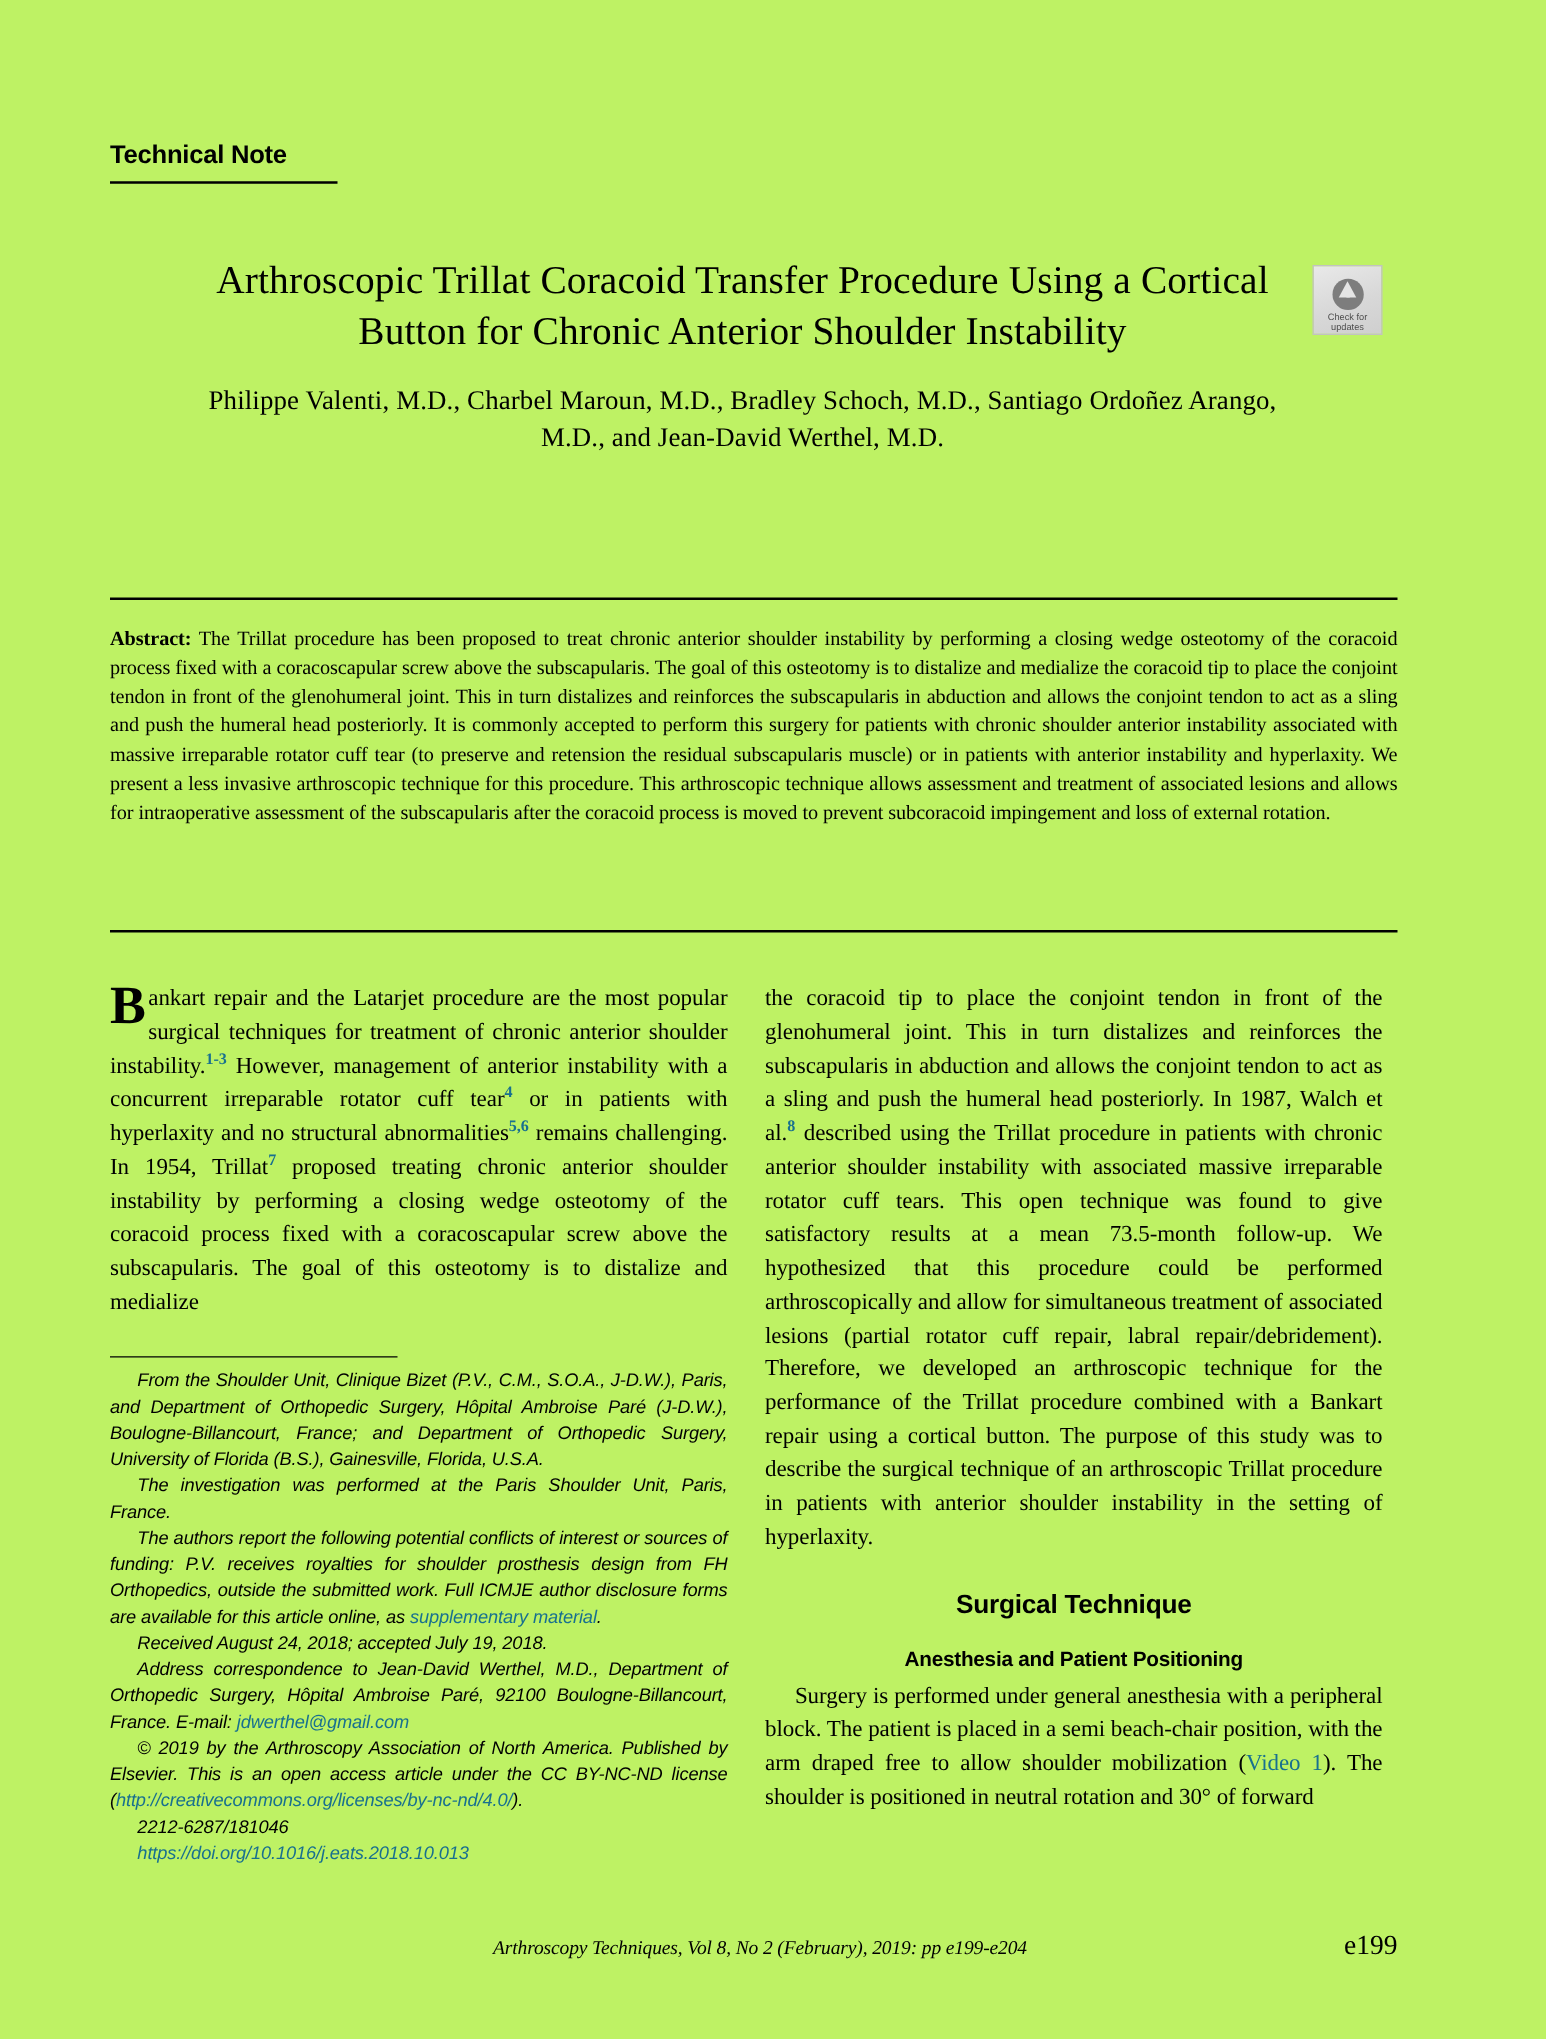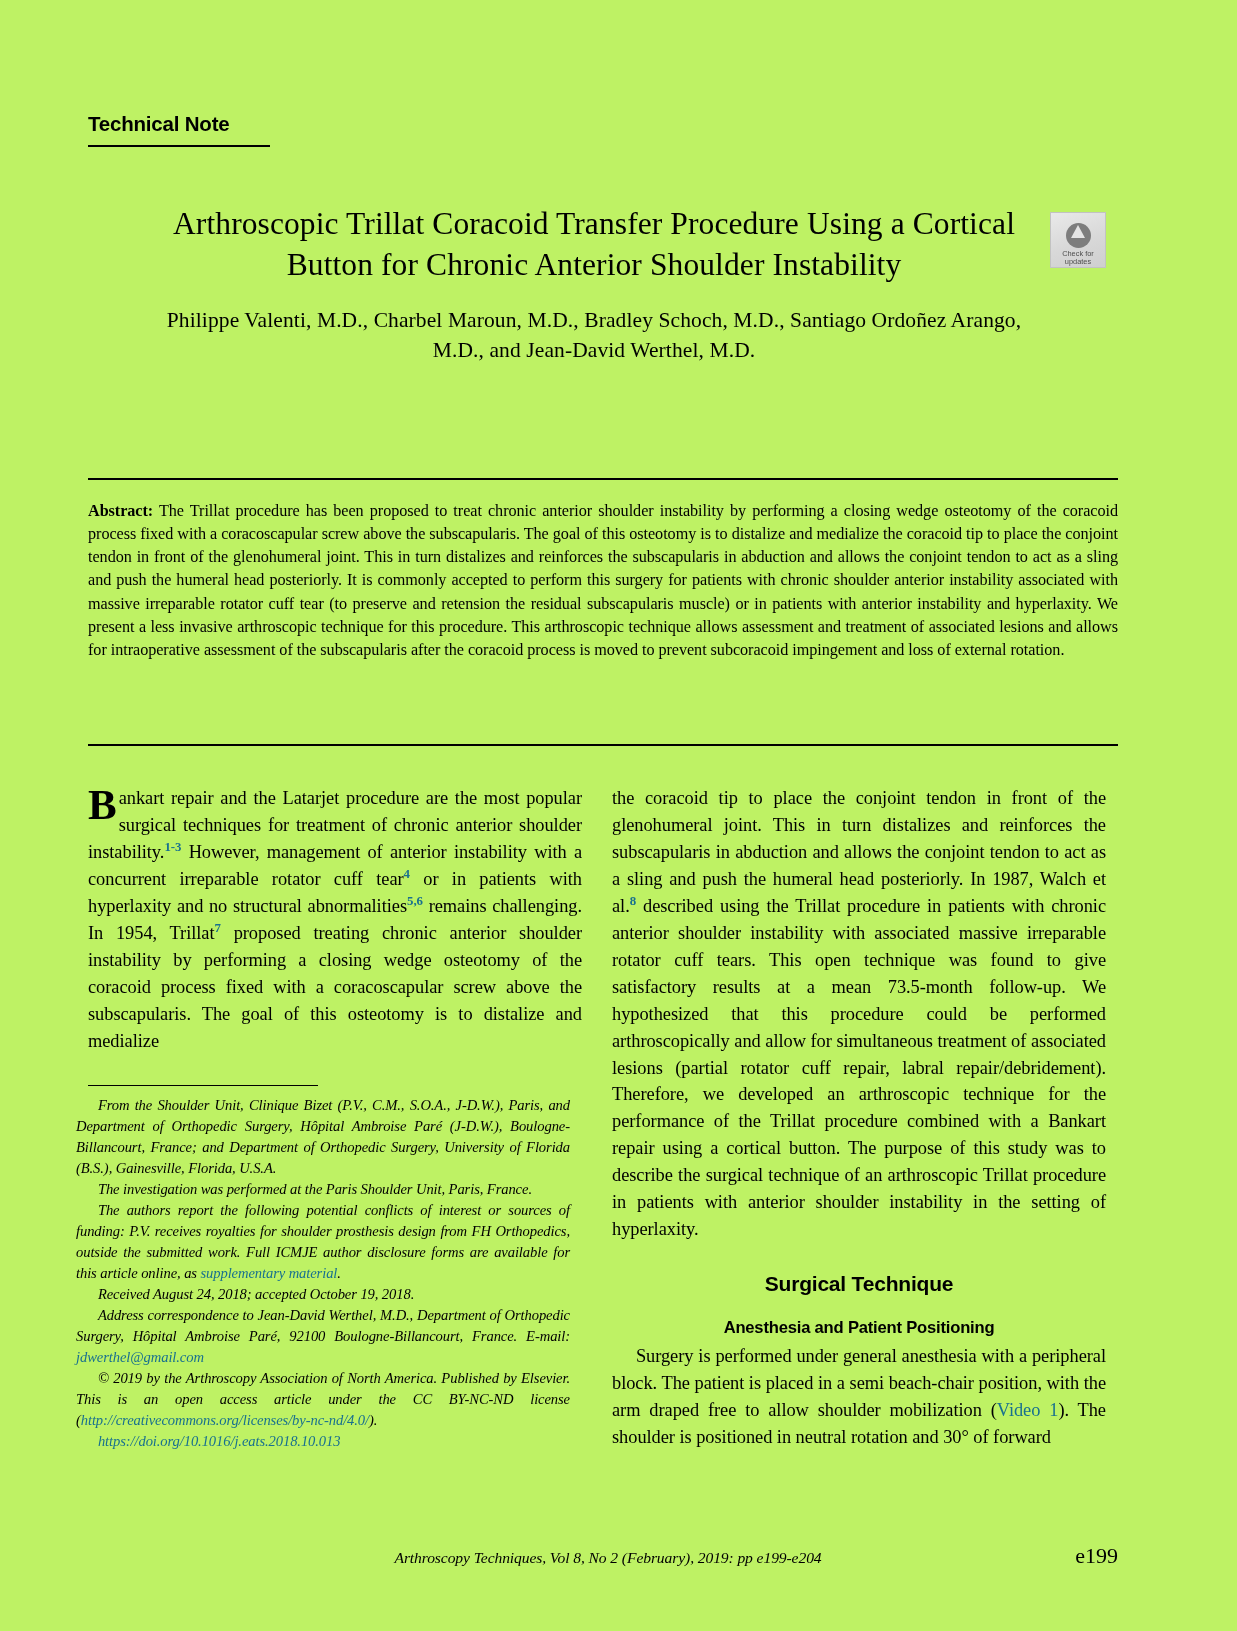--- a/index.html
+++ b/index.html
@@ -184,24 +184,24 @@
   
   .footnote-rule {
     position: absolute;
     left: 88px;
     top: 1085px;
     width: 230px;
     border-top: 1.3px solid #000;
   }
   .footnotes {
     position: absolute;
-    left: 76px;
+    left: 88px;
     top: 1095px;
     width: 494px;
-    font-family: Liberation Serif, serif;
+    font-family: Liberation Sans, sans-serif;
     font-style: italic;
     font-size: 14.6px;
     line-height: 1.44;
     text-align: justify;
     letter-spacing: -0.1px;
   }
   .footnotes p { margin: 0; text-indent: 1.5em; }
 
   
   .h-section {
@@ -274,23 +274,24 @@
 
   <div class="col col-left">
     <p><span class="dropcap">B</span><span>ankart repair and the Latarjet procedure are the most popular surgical techniques for treatment of chronic anterior shoulder instability.</span><sup class="ref">1-3</sup><span> However, management of anterior instability with a concurrent irreparable rotator cuff tear</span><sup class="ref">4</sup><span> or in patients with hyperlaxity and no structural abnormalities</span><sup class="ref">5,6</sup><span> remains challenging. In 1954, Trillat</span><sup class="ref">7</sup><span> proposed treating chronic anterior shoulder instability by performing a closing wedge osteotomy of the coracoid process fixed with a coracoscapular screw above the subscapularis. The goal of this osteotomy is to distalize and medialize</span></p>
   </div>
 
   <div class="footnote-rule"></div>
   <div class="footnotes">
     <p>From the Shoulder Unit, Clinique Bizet (P.V., C.M., S.O.A., J-D.W.), Paris, and Department of Orthopedic Surgery, Hôpital Ambroise Paré (J-D.W.), Boulogne-Billancourt, France; and Department of Orthopedic Surgery, University of Florida (B.S.), Gainesville, Florida, U.S.A.</p>
     <p>The investigation was performed at the Paris Shoulder Unit, Paris, France.</p>
     <p><span>The authors report the following potential conflicts of interest or sources of funding: P.V. receives royalties for shoulder prosthesis design from FH Orthopedics, outside the submitted work. Full ICMJE author disclosure forms are available for this article online, as </span><a class="link" href="#">supplementary material</a><span>.</span></p>
-    <p>Received August 24, 2018; accepted October 19, 2018.</p>
+    <p>Received August 24, 2018; accepted July 19, 2018.</p>
     <p><span>Address correspondence to Jean-David Werthel, M.D., Department of Orthopedic Surgery, Hôpital Ambroise Paré, 92100 Boulogne-Billancourt, France. E-mail: </span><a class="link" href="#">jdwerthel@gmail.com</a></p>
     <p><span>© 2019 by the Arthroscopy Association of North America. Published by Elsevier. This is an open access article under the CC BY-NC-ND license (</span><a class="link" href="#">http://creativecommons.org/licenses/by-nc-nd/4.0/</a><span>).</span></p>
+    <p>2212-6287/181046</p>
     <p><a class="link" href="#">https://doi.org/10.1016/j.eats.2018.10.013</a></p>
   </div>
 
   <div class="col col-right">
     <p><span>the coracoid tip to place the conjoint tendon in front of the glenohumeral joint. This in turn distalizes and reinforces the subscapularis in abduction and allows the conjoint tendon to act as a sling and push the humeral head posteriorly. In 1987, Walch et al.</span><sup class="ref">8</sup><span> described using the Trillat procedure in patients with chronic anterior shoulder instability with associated massive irreparable rotator cuff tears. This open technique was found to give satisfactory results at a mean 73.5-month follow-up. We hypothesized that this procedure could be performed arthroscopically and allow for simultaneous treatment of associated lesions (partial rotator cuff repair, labral repair/debridement). Therefore, we developed an arthroscopic technique for the performance of the Trillat procedure combined with a Bankart repair using a cortical button. The purpose of this study was to describe the surgical technique of an arthroscopic Trillat procedure in patients with anterior shoulder instability in the setting of hyperlaxity.</span></p>
 
     <h2 class="h-section">Surgical Technique</h2>
     <h3 class="h-sub">Anesthesia and Patient Positioning</h3>
 
     <p style="text-indent:1.3em"><span>Surgery is performed under general anesthesia with a peripheral block. The patient is placed in a semi beach-chair position, with the arm draped free to allow shoulder mobilization (</span><a class="link" href="#">Video 1</a><span>). The shoulder is positioned in neutral rotation and 30° of forward</span></p>

